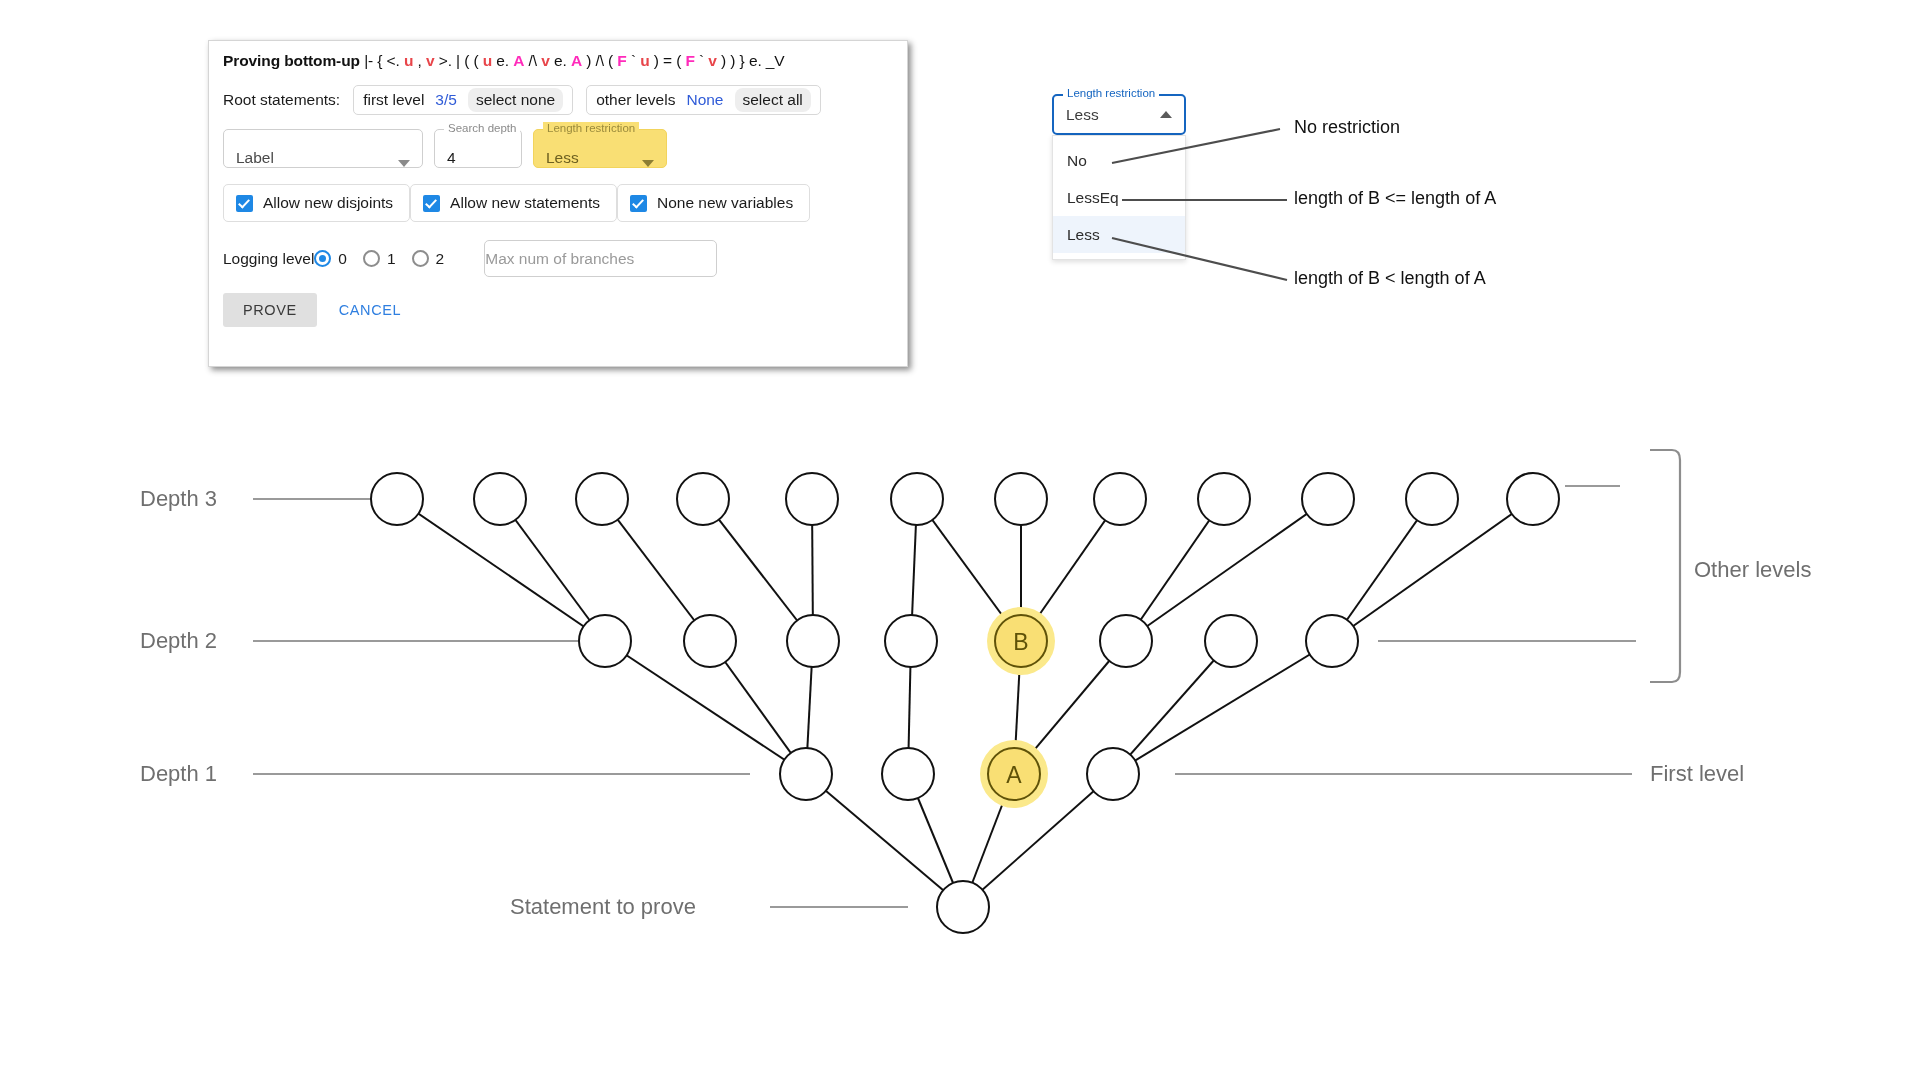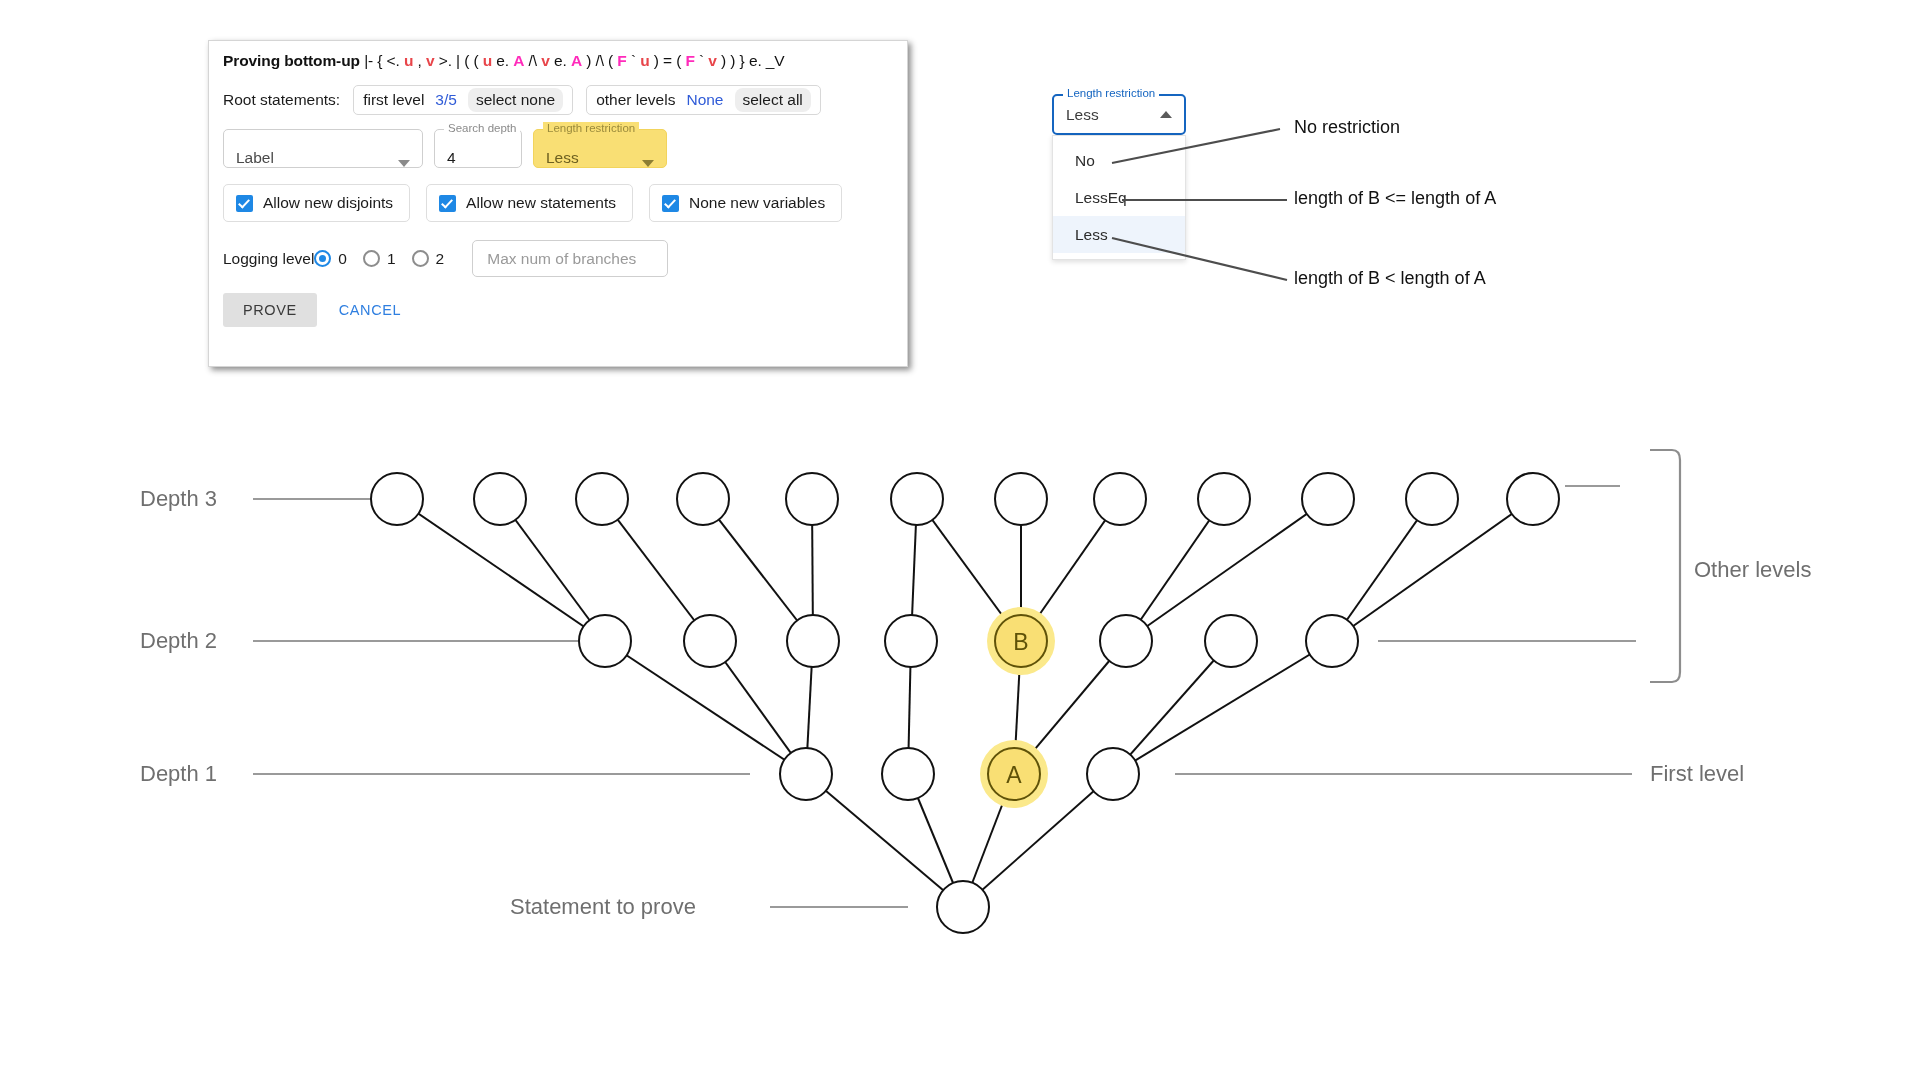--- a/index.html
+++ b/index.html
@@ -87,21 +87,21 @@
   .f-len {
     width: 134px; background: #f9df74; border-color: #f2d45c;
   }
   .f-len .legend { background: #f9df74; color: #9b8b3c; }
   .f-len .val { color: #6d6020; }
   .f-len .caret { border-top-color: #8d7e33; }
 
   
   .row-checks {
     position: absolute; left: 14px; top: 143px;
-    display: flex; gap: 16px;
+    display: flex; gap: 0;
   }
   .cbox {
     border: 1px solid #dedede; border-radius: 5px;
     height: 38px; display: flex; align-items: center;
     padding: 0 16px 0 12px; gap: 10px; background: #fff;
     font-size: 15.5px; color: #1b1b1b; box-sizing: border-box;
   }
   .tick {
     width: 17px; height: 17px; border-radius: 2px;
     background: #1e88e5; position: relative; flex: none;
@@ -124,23 +124,23 @@
     width: 17px; height: 17px; border-radius: 50%;
     border: 2px solid #8d8d8d; box-sizing: border-box; position: relative;
   }
   .radio.on { border-color: #1e88e5; }
   .radio.on:after {
     content: ""; position: absolute; left: 3px; top: 3px;
     width: 7px; height: 7px; border-radius: 50%; background: #1e88e5;
   }
   .radio-lbl { font-size: 15.5px; color: #1b1b1b; }
   .maxbranch {
-    margin-left: 12px; width: 196px; height: 37px;
+    margin-left: 24px; width: 233px; height: 37px;
     border: 1px solid #cfcfcf; border-radius: 5px;
-    display: flex; align-items: center; padding-left: 14px;
+    display: flex; align-items: center; 
     font-size: 15.5px; color: #9a9a9a; box-sizing: border-box;
     background: #fff;
   }
 
   
   .row-btns {
     position: absolute; left: 14px; top: 252px;
     display: flex; align-items: flex-end; gap: 8px;
   }
   .btn-prove {
@@ -172,21 +172,21 @@
   }
   .dd-anchor .val { font-size: 15.5px; color: #3d3d3d; padding-left: 12px; }
   .dd-menu {
     position: absolute; left: 0; top: 41px; width: 134px;
     background: #fff; border: 1px solid #e3e3e3;
     box-shadow: 0 2px 5px rgba(0,0,0,0.13);
     padding: 6px 0; box-sizing: border-box;
   }
   .dd-item {
     height: 37px; display: flex; align-items: center;
-    padding-left: 22px; font-size: 15.5px; color: #2c2c2c;
+    padding-left: 14px; font-size: 15.5px; color: #2c2c2c;
     box-sizing: border-box; cursor: pointer;
   }
   .dd-item.sel { background: #eef4fc; }
 
   
   .callout {
     position: absolute; font-size: 18px; color: #111;
     white-space: nowrap;
   }
 

